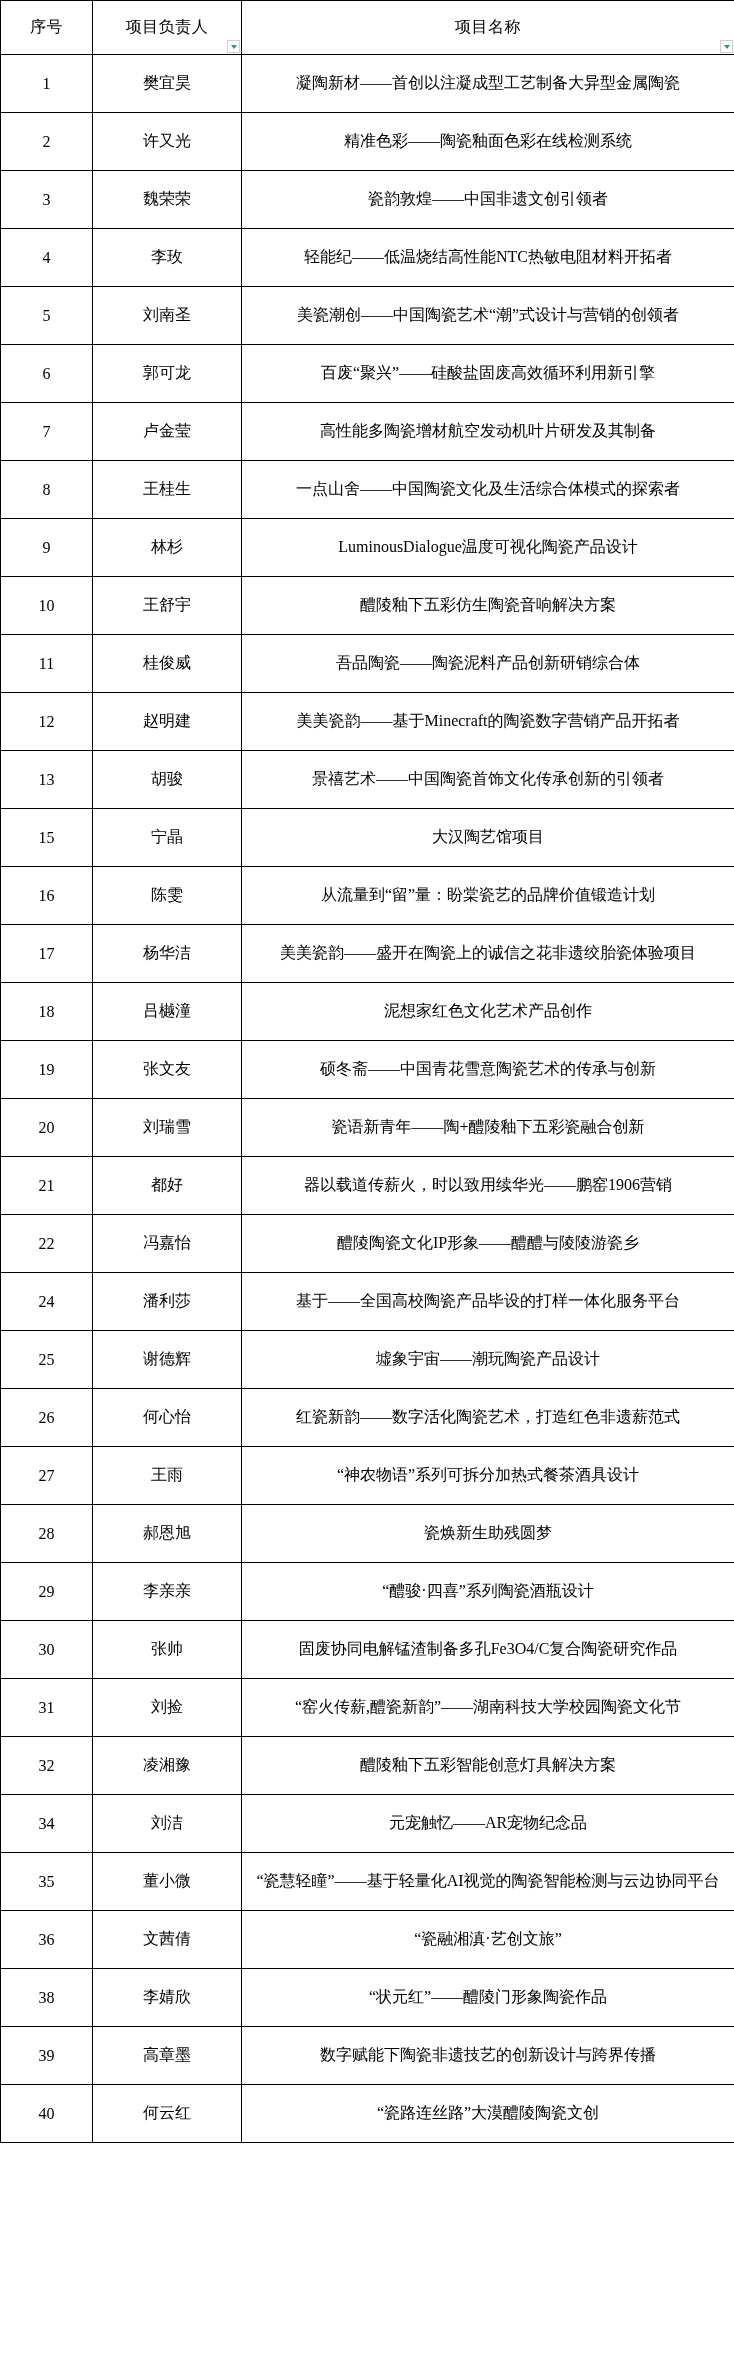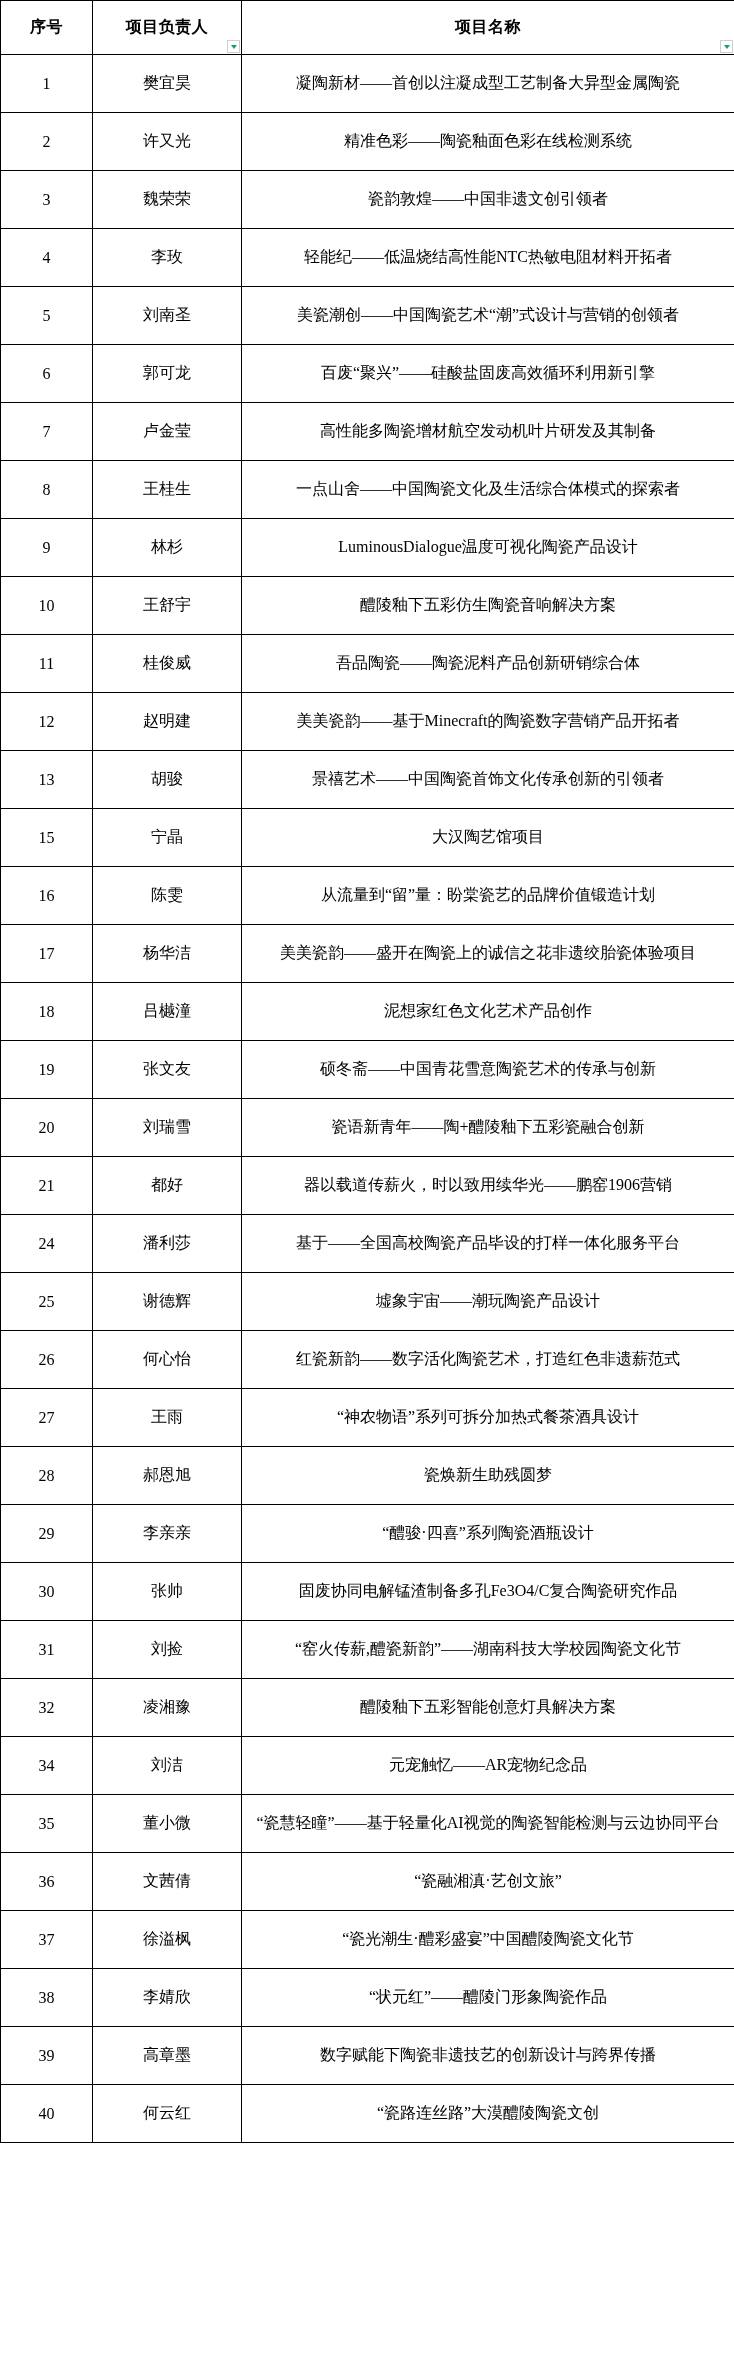--- a/index.html
+++ b/index.html
@@ -31,21 +31,21 @@
     text-align: center;
     vertical-align: middle;
     padding: 0 2px;
     white-space: nowrap;
     overflow: hidden;
   }
   .sheet thead tr { height: 54px; }
   .sheet tbody tr { height: 58px; }
   .sheet th {
     font-size: 16px;
-    font-weight: bold;
+    font-weight: normal;
     position: relative;
     letter-spacing: 0.5px;
     margin-top: 36px;
   }
   .sheet td {
     font-size: 16px;
     font-weight: normal;
   }
   .filter-btn {
     position: absolute;
@@ -212,20 +212,25 @@
     <td>刘瑞雪</td>
     <td>瓷语新青年——陶+醴陵釉下五彩瓷融合创新</td>
   </tr>
 
   <tr>
     <td>21</td>
     <td>都好</td>
     <td>器以载道传薪火，时以致用续华光——鹏窑1906营销</td>
   </tr>
 
+  <tr>
+    <td>22</td>
+    <td>冯嘉怡</td>
+    <td>醴陵陶瓷文化IP形象——醴醴与陵陵游瓷乡</td>
+  </tr>
 
 
   <tr>
     <td>24</td>
     <td>潘利莎</td>
     <td>基于——全国高校陶瓷产品毕设的打样一体化服务平台</td>
   </tr>
 
   <tr>
     <td>25</td>
@@ -287,25 +292,20 @@
     <td>董小微</td>
     <td>“瓷慧轻瞳”——基于轻量化AI视觉的陶瓷智能检测与云边协同平台</td>
   </tr>
 
   <tr>
     <td>36</td>
     <td>文茜倩</td>
     <td>“瓷融湘滇·艺创文旅”</td>
   </tr>
 
-  <tr>
-    <td>37</td>
-    <td>徐溢枫</td>
-    <td>“瓷光潮生·醴彩盛宴”中国醴陵陶瓷文化节</td>
-  </tr>
 
   <tr>
     <td>38</td>
     <td>李婧欣</td>
     <td>“状元红”——醴陵门形象陶瓷作品</td>
   </tr>
 
   <tr>
     <td>39</td>
     <td>高章墨</td>

